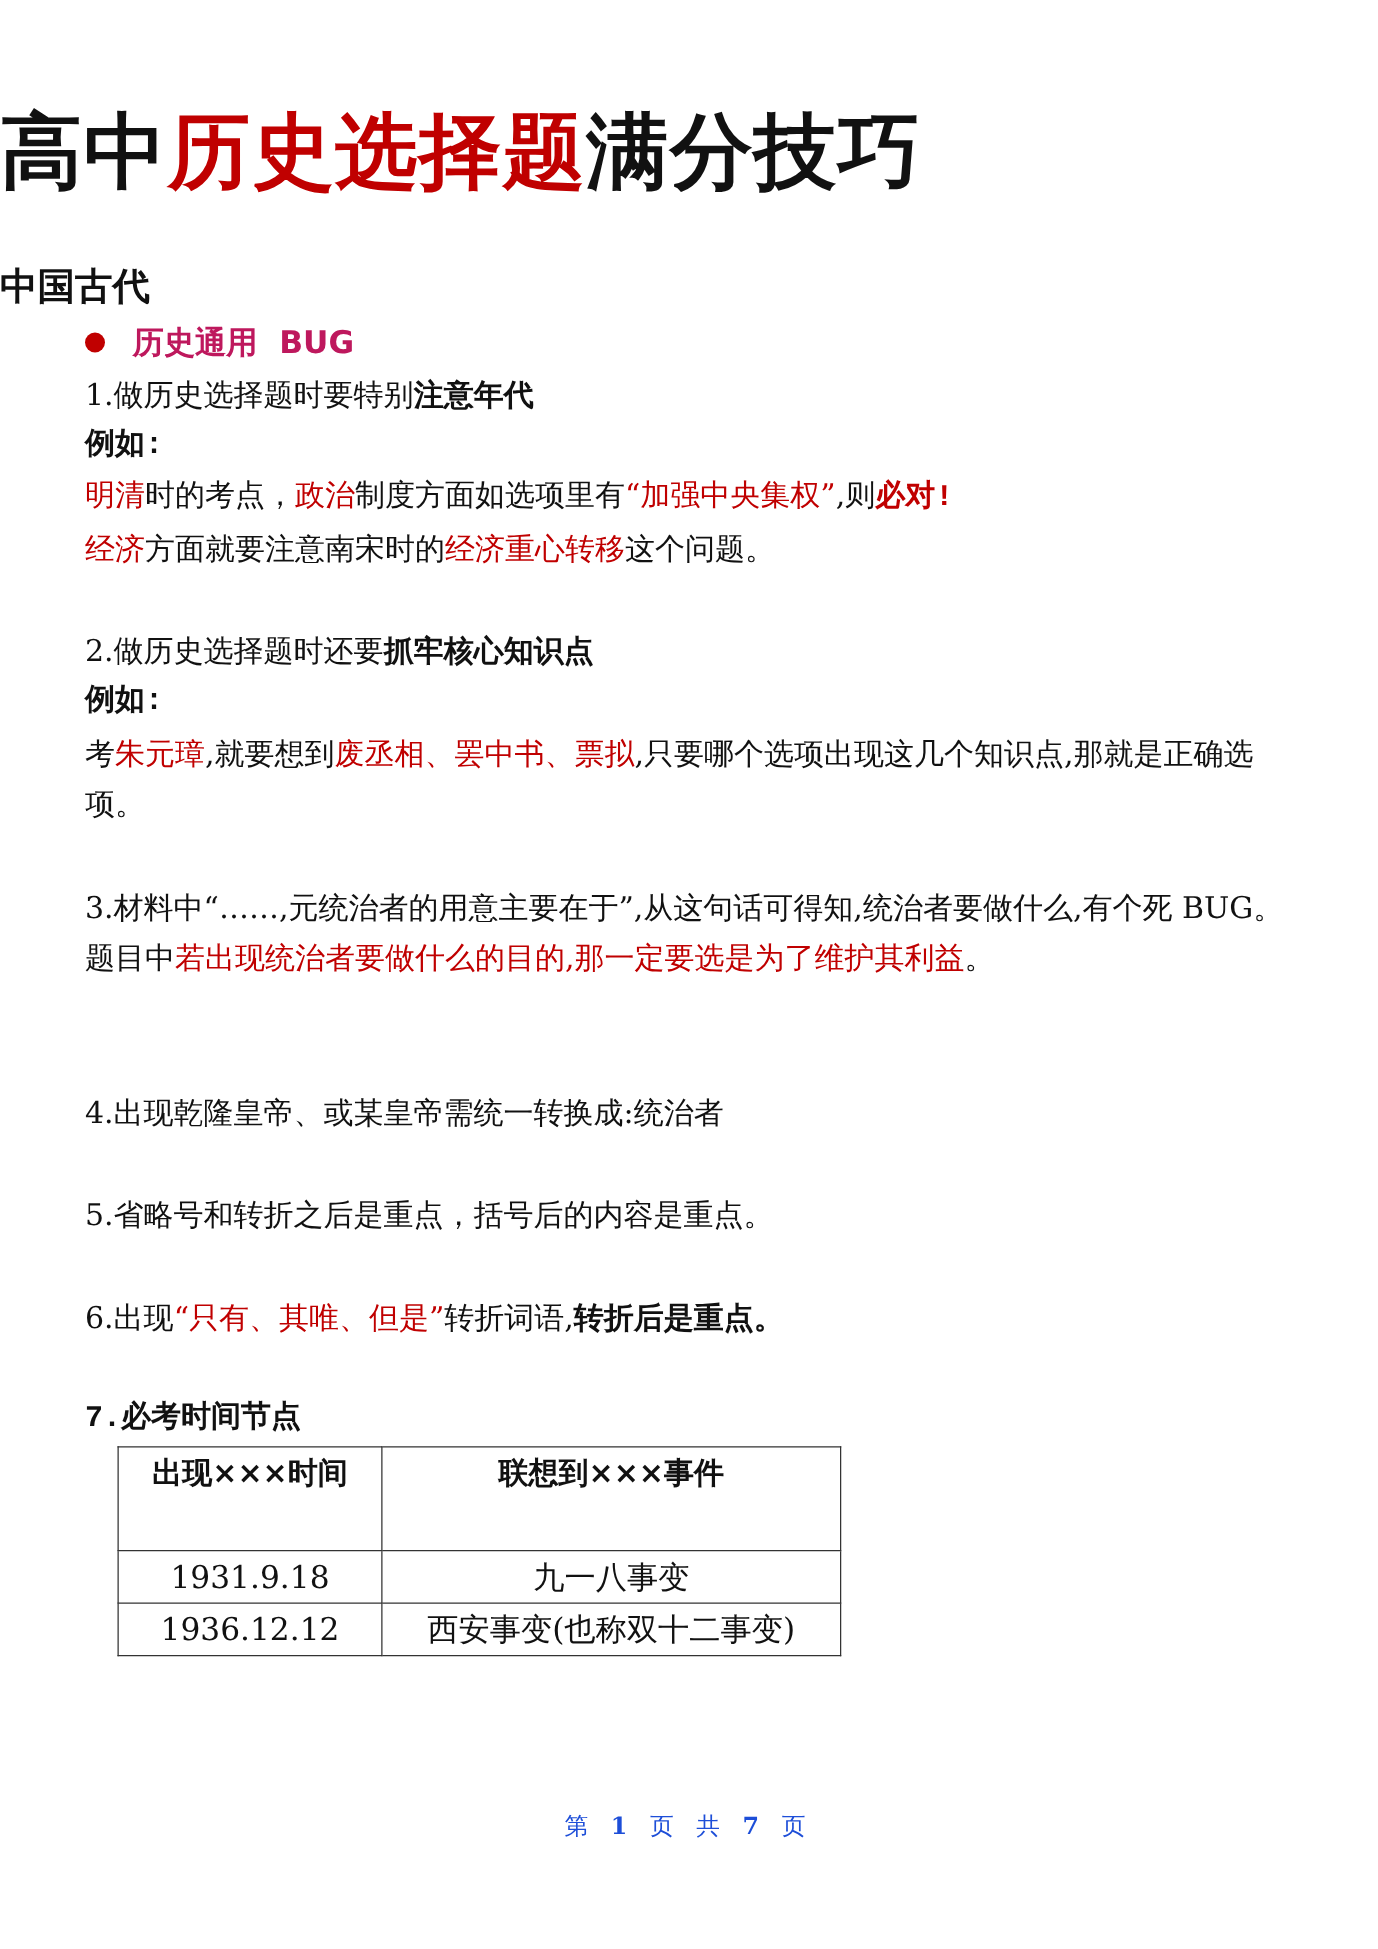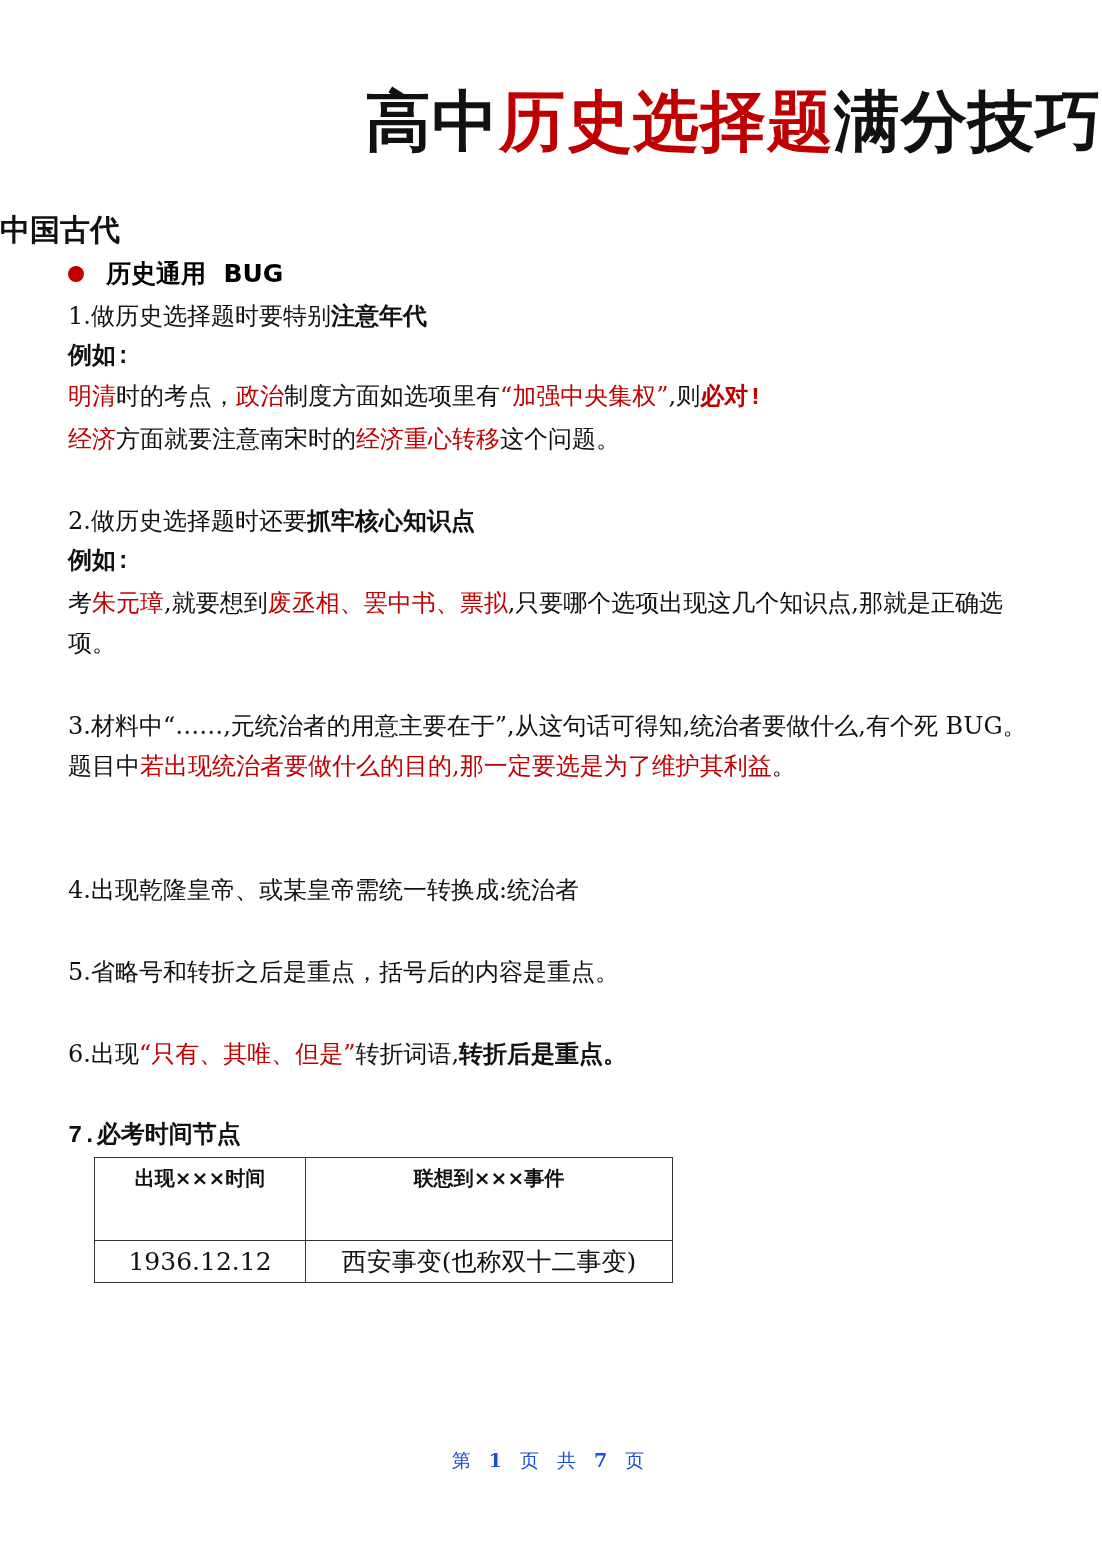--- a/index.html
+++ b/index.html
@@ -5,50 +5,50 @@
     html, body { margin: 0; padding: 0; background: #ffffff; }
     body {
       width: 1102px; height: 1559px; position: relative; overflow: hidden;
       font-family: "DejaVu Serif", "Liberation Serif", serif;
       color: #111111;
     }
     .red { color: #c00000; }
     .bold { font-weight: bold; font-family: Liberation Mono, monospace; }
     .title {
       position: absolute; top: 78px; left: 0; width: 1102px;
-      text-align: right; font-size: 66px; font-weight: bold;
+      text-align: left; font-size: 66px; font-weight: bold;
       font-family: "DejaVu Sans", "Liberation Sans", sans-serif;
       letter-spacing: 1px; line-height: 88px;
     }
     .section-title {
       position: absolute; top: 208px; left: 0; width: 879px;
       text-align: left; font-size: 30px; font-weight: bold;
       font-family: "DejaVu Sans", "Liberation Sans", sans-serif;
       line-height: 44px;
     }
     .bullet-head {
       position: absolute; top: 256px; left: 68px; font-size: 25px; line-height: 36px;
-      font-weight: bold; color: #000000;
+      font-weight: bold; color: #be185d;
       font-family: "DejaVu Sans", "Liberation Sans", sans-serif;
       display: flex; align-items: center;
     }
     .bullet-dot { display: inline-block; width: 16px; height: 16px; border-radius: 50%; background: #c00000; margin-right: 22px; }
     .line {
       position: absolute; left: 68px; font-size: 24px; line-height: 40px; white-space: nowrap;
     }
     .wrap { white-space: normal; width: 970px; }
     table.tbl {
       position: absolute; top: 1157px; left: 94px; border-collapse: collapse;
       font-size: 25px;
     }
     table.tbl td, table.tbl th {
       border: 1.5px solid #333; text-align: center; vertical-align: top;
       padding: 0; line-height: 41px;
     }
-    table.tbl th { font-weight: bold; font-family: "DejaVu Sans", "Liberation Sans", sans-serif; font-size: 20px; margin-left: 41px; }
+    table.tbl th { font-weight: bold; font-family: "DejaVu Sans", "Liberation Sans", sans-serif; font-size: 24px; margin-left: 41px; }
     .col1 { width: 210px; }
     .col2 { width: 366px; }
     .footer {
       position: absolute; top: 1448px; left: 0; width: 1102px; text-align: center;
       font-size: 19px; color: #1d4ed8; letter-spacing: 6px;
     }
     .footer b { font-weight: bold; }
   </style>
 </head>
 <body>
@@ -97,20 +97,24 @@
 
 <table class="tbl">
   <thead>
     <tr>
       <th class="col1" style="height:82px">出现×××时间</th>
       <th class="col2">联想到×××事件</th>
     </tr>
   </thead>
   <tbody>
     <tr>
+      <td>1931.9.18</td>
+      <td>九一八事变</td>
+    </tr>
+    <tr>
       <td>1936.12.12</td>
       <td>西安事变(也称双十二事变)</td>
     </tr>
   </tbody>
 </table>
 
 <div class="footer">
   <span>第</span>
   <b>1</b>
   <span>页 共</span>

